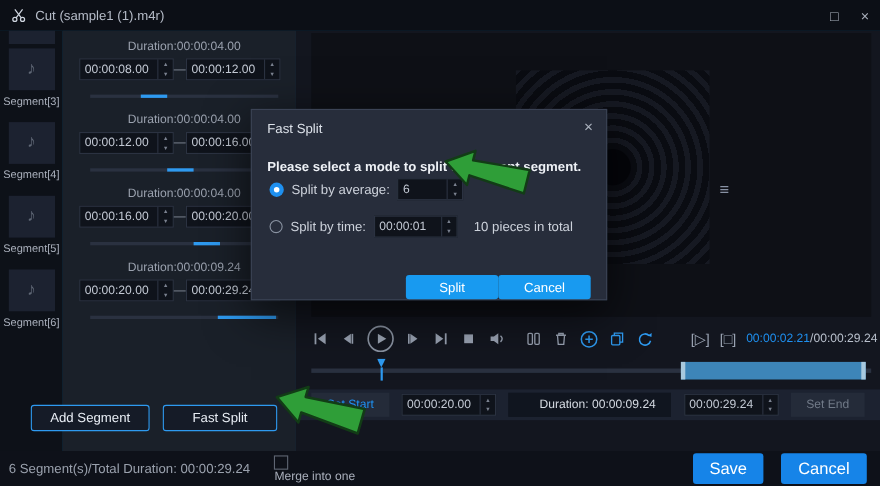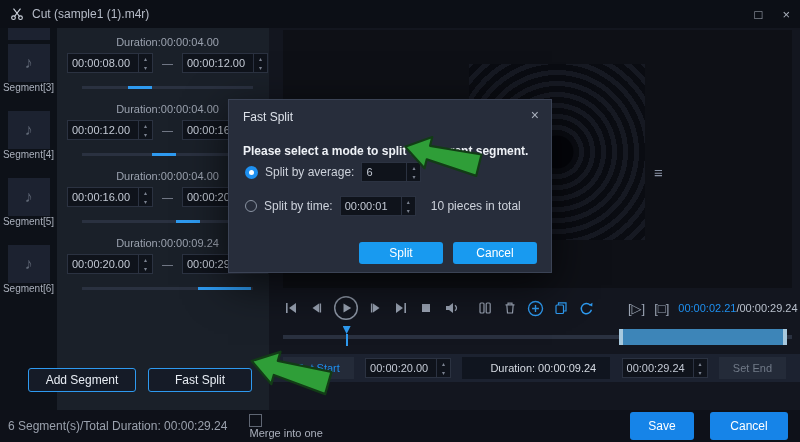--- a/index.html
+++ b/index.html
@@ -8,27 +8,27 @@
   
   .titlebar{position:absolute;top:0;left:0;right:0;height:28px;background:#0c0f16;display:flex;align-items:center;padding:0 10px;gap:8px;box-sizing:border-box;}
   .titlebar .title{color:#b6bcc8;font-size:12px;}
   .win-btns{margin-left:auto;display:flex;gap:20px;color:#aab0bc;font-size:13px;}
   .win-btns span{cursor:default;}
 
   
   .thumb-col{position:absolute;top:28px;left:0;width:57px;bottom:32px;background:#0d1118;overflow:hidden;}
   .thumb-item{position:absolute;left:0;width:57px;text-align:center;}
   .thumb-tile{width:42px;height:38px;margin:0 auto;background:#1c2230;display:flex;align-items:center;justify-content:center;color:#5f6775;font-size:16px;}
-  .thumb-label{font-size:10px;color:#aab0bc;margin-top:0;}
+  .thumb-label{font-size:10px;color:#aab0bc;margin-top:5px;}
 
   
   .segments-col{position:absolute;top:28px;left:57px;width:212px;bottom:32px;background:#1a2029;}
   .seg-row{position:absolute;left:15px;right:6px;height:62px;}
   .seg-dur{text-align:center;color:#9aa1ae;font-size:11px;padding-top:6px;}
-  .seg-times{display:flex;align-items:center;justify-content:center;gap:9px;margin-top:5px;}
+  .seg-times{display:flex;align-items:center;gap:0;margin-top:5px;}
   .timebox{display:flex;align-items:stretch;background:#0f131b;border:1px solid #2b3241;height:20px;box-sizing:border-box;}
   .tval{padding:0 4px;font-size:11px;color:#c3c9d4;width:62px;display:flex;align-items:center;}
   .tval-sm{width:36px;}
   .spin{display:flex;flex-direction:column;border-left:1px solid #2b3241;width:13px;}
   .spin span{flex:1;display:flex;align-items:center;justify-content:center;font-size:6px;color:#7b8290;line-height:1;}
   .dash{color:#8a91a0;}
   .seg-track{position:absolute;bottom:3px;left:10px;right:10px;height:3px;background:#2a3140;}
   .seg-bar{position:absolute;top:0;height:3px;background:#2e9af0;}
 
   
@@ -65,39 +65,39 @@
   .trim-start{color:#1e90f0;cursor:pointer;}
   .trim-end{color:#717a88;}
   .trim-dur{background:#10151f;color:#d6dbe3;padding-left:28px;}
 
   
   .footer{position:absolute;left:0;right:0;bottom:0;height:32px;background:#0e1119;display:flex;align-items:center;padding:0 8px;gap:22px;box-sizing:border-box;}
   .status{color:#9aa1ad;font-size:12px;}
   .merge{display:flex;align-items:flex-start;gap:0;color:#aab0bc;cursor:pointer;flex-direction:column;}
   .cb{width:11px;height:11px;border:1px solid #5f6673;background:transparent;display:inline-block;}
   .footer-btns{margin-left:auto;display:flex;gap:16px;padding-right:4px;}
-  .btn{height:28px;border:none;border-radius:3px;background:#1684e8;color:#fff;font-size:12px;font-family:inherit;cursor:pointer;}
+  .btn{height:28px;border:none;border-radius:3px;background:#1684e8;color:#fff;font-size:15px;font-family:inherit;cursor:pointer;}
   .btn-save{width:64px;}
   .btn-cancel{width:78px;}
 
   
   .dialog{position:absolute;left:228px;top:99px;width:322px;height:172px;background:#272d3b;border:1px solid #3b4355;box-shadow:0 12px 40px rgba(0,0,0,.65);z-index:10;}
   .dlg-title{position:absolute;top:10px;left:14px;font-size:12px;color:#dde2ea;}
   .dlg-close{position:absolute;top:7px;right:12px;color:#aab1bd;font-size:14px;cursor:pointer;}
   .dlg-msg{position:absolute;top:44px;left:14px;font-size:12px;color:#eef1f6;font-weight:bold;}
   .dlg-row{position:absolute;left:16px;display:flex;align-items:center;gap:7px;}
   .dlg-row1{top:62px;}
   .dlg-row2{top:96px;}
   .radio{display:inline-block;border-radius:50%;box-sizing:border-box;}
   .radio-on{width:13px;height:13px;background:#1e90f0;position:relative;}
   .radio-on::after{content:"";position:absolute;left:4px;top:4px;width:5px;height:5px;border-radius:50%;background:#fff;}
   .radio-off{width:12px;height:12px;border:1px solid #8a93a2;}
   .dlg-label{color:#cdd2db;font-size:12px;}
   .pieces{color:#cdd2db;font-size:12px;margin-left:8px;}
-  .dlg-btns{position:absolute;right:14px;bottom:8px;display:flex;gap:10px;}
+  .dlg-btns{position:absolute;right:14px;bottom:0;display:flex;}
   .dlg-btn{width:84px;height:22px;background:#189af0;color:#fff;border:none;border-radius:3px;font-size:12px;font-family:inherit;cursor:pointer;}
 
   
   .arrow{position:absolute;z-index:30;pointer-events:none;}
   .arrow1{left:402px;top:136px;transform:rotate(14deg);}
   .arrow2{left:248px;top:350px;transform:rotate(16deg);}
 </style>
 </head>
 <body>
 

